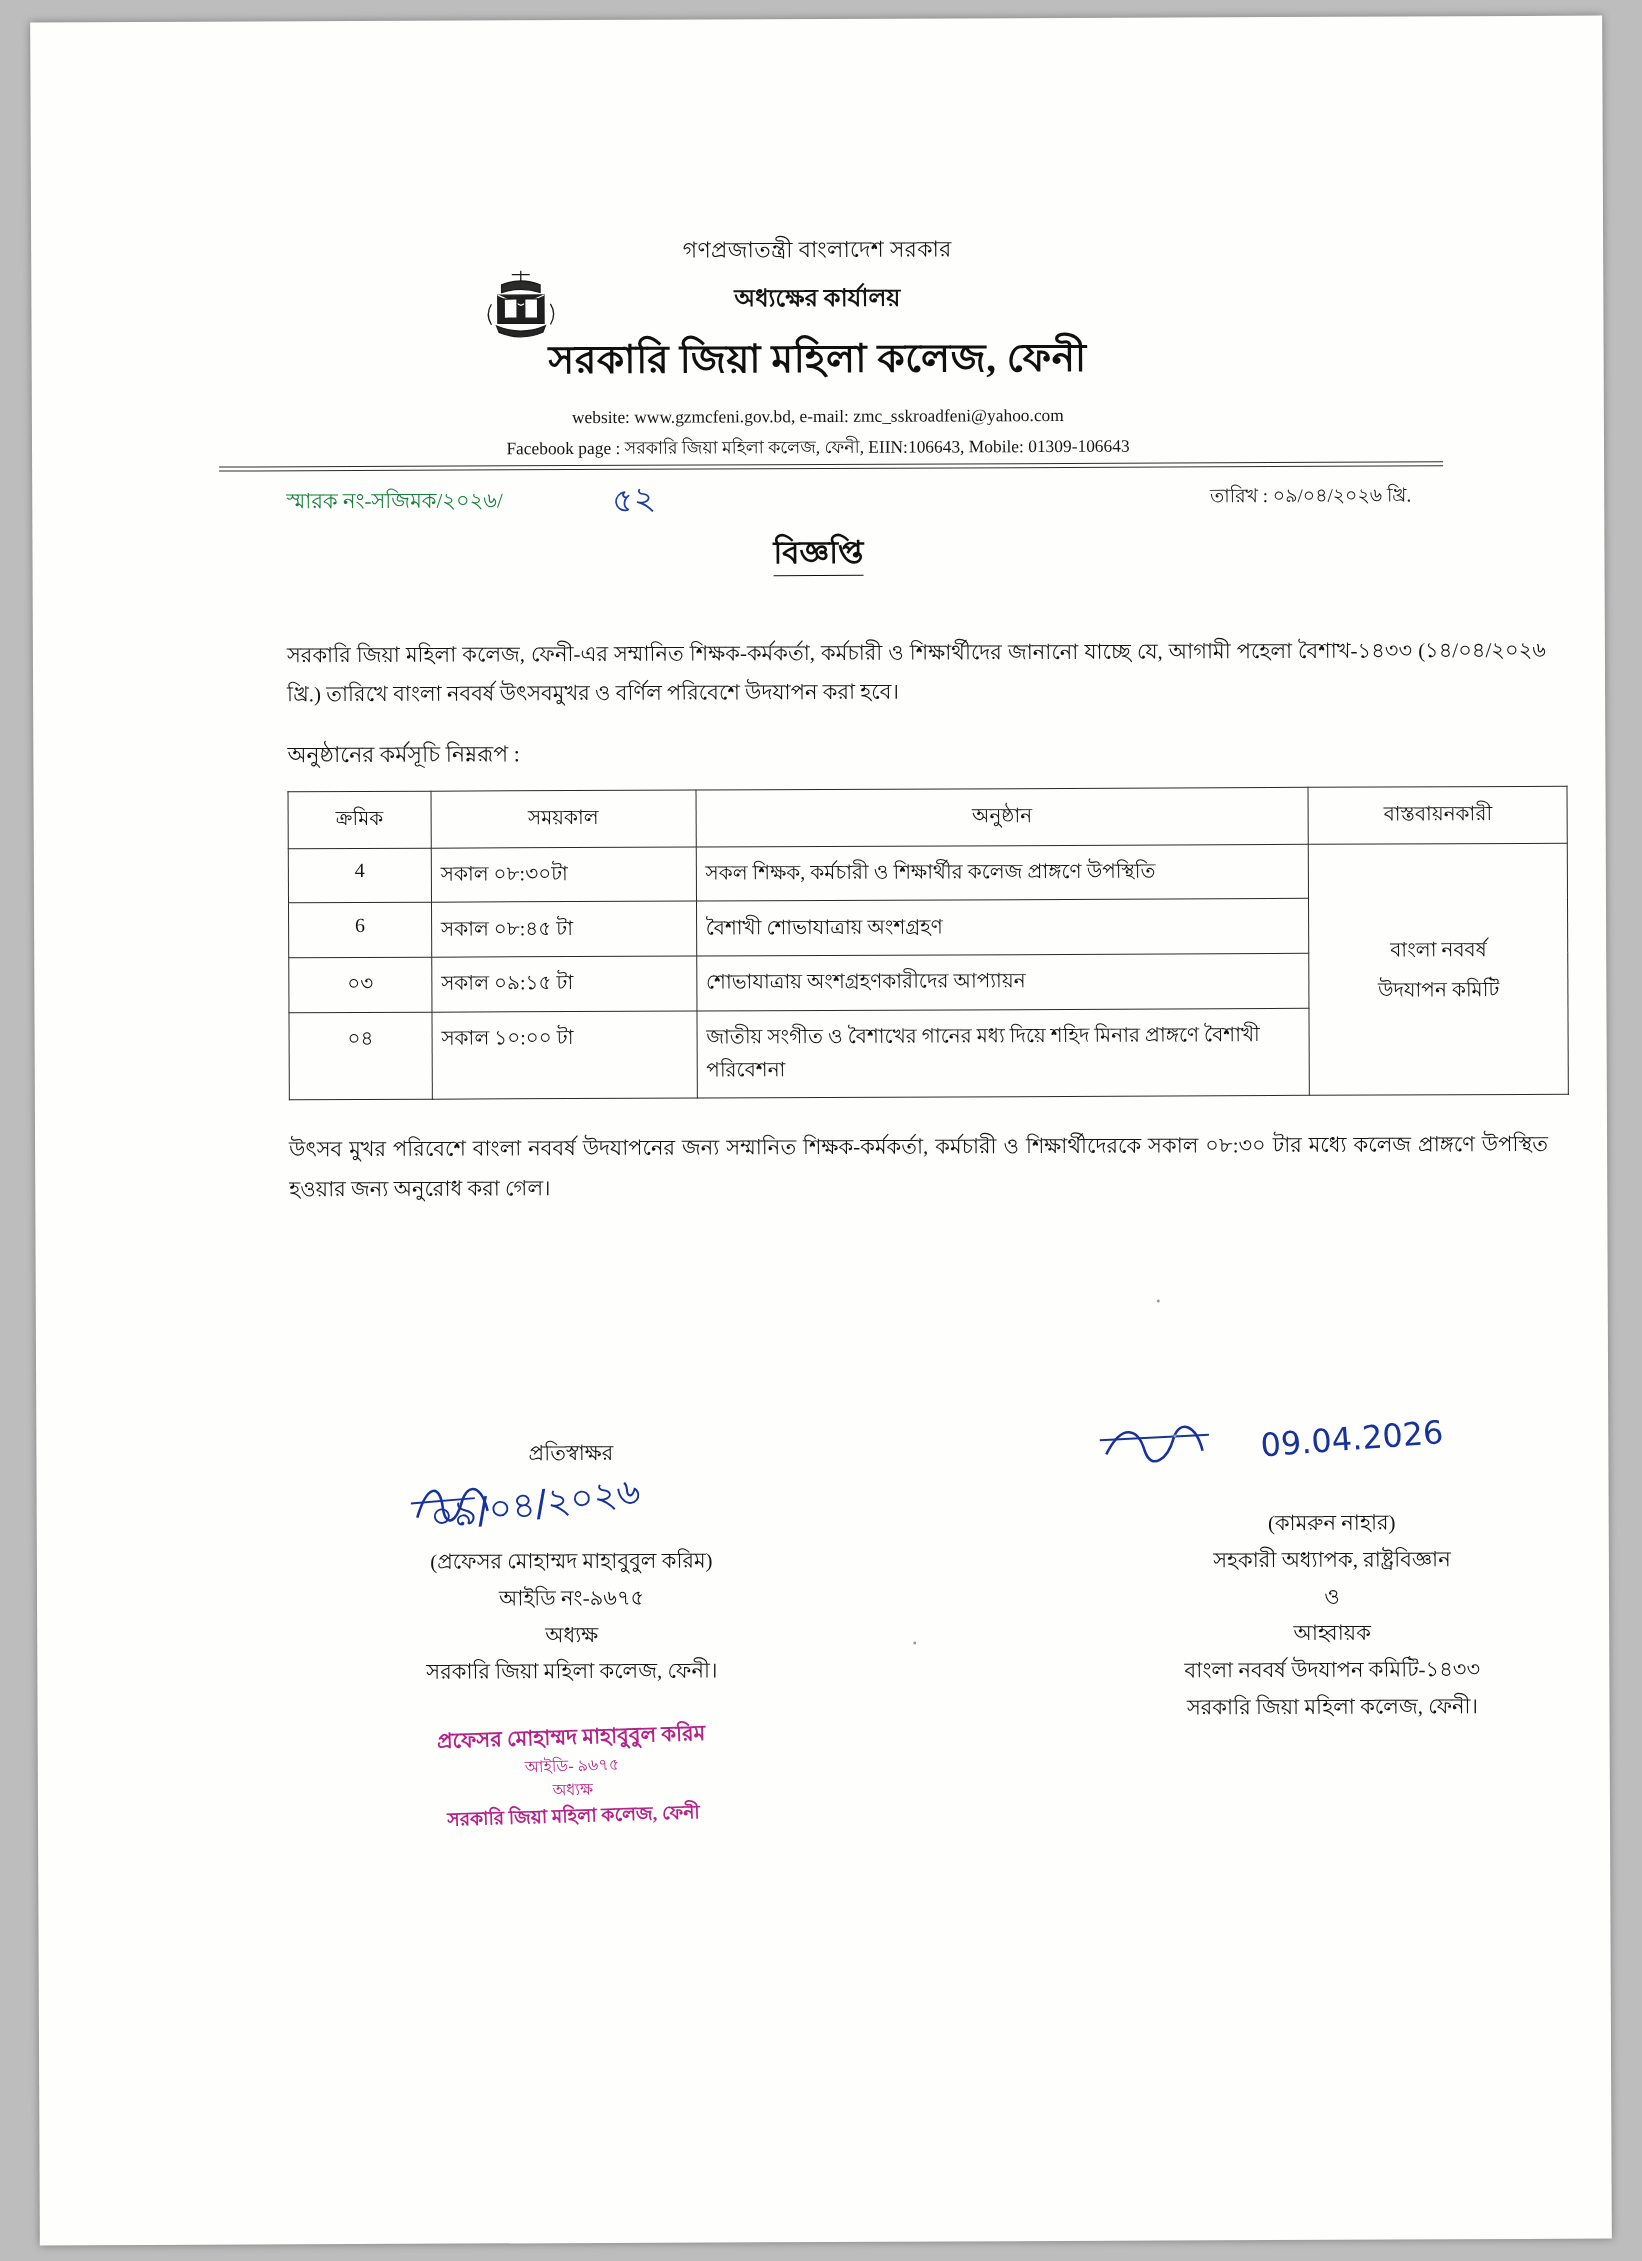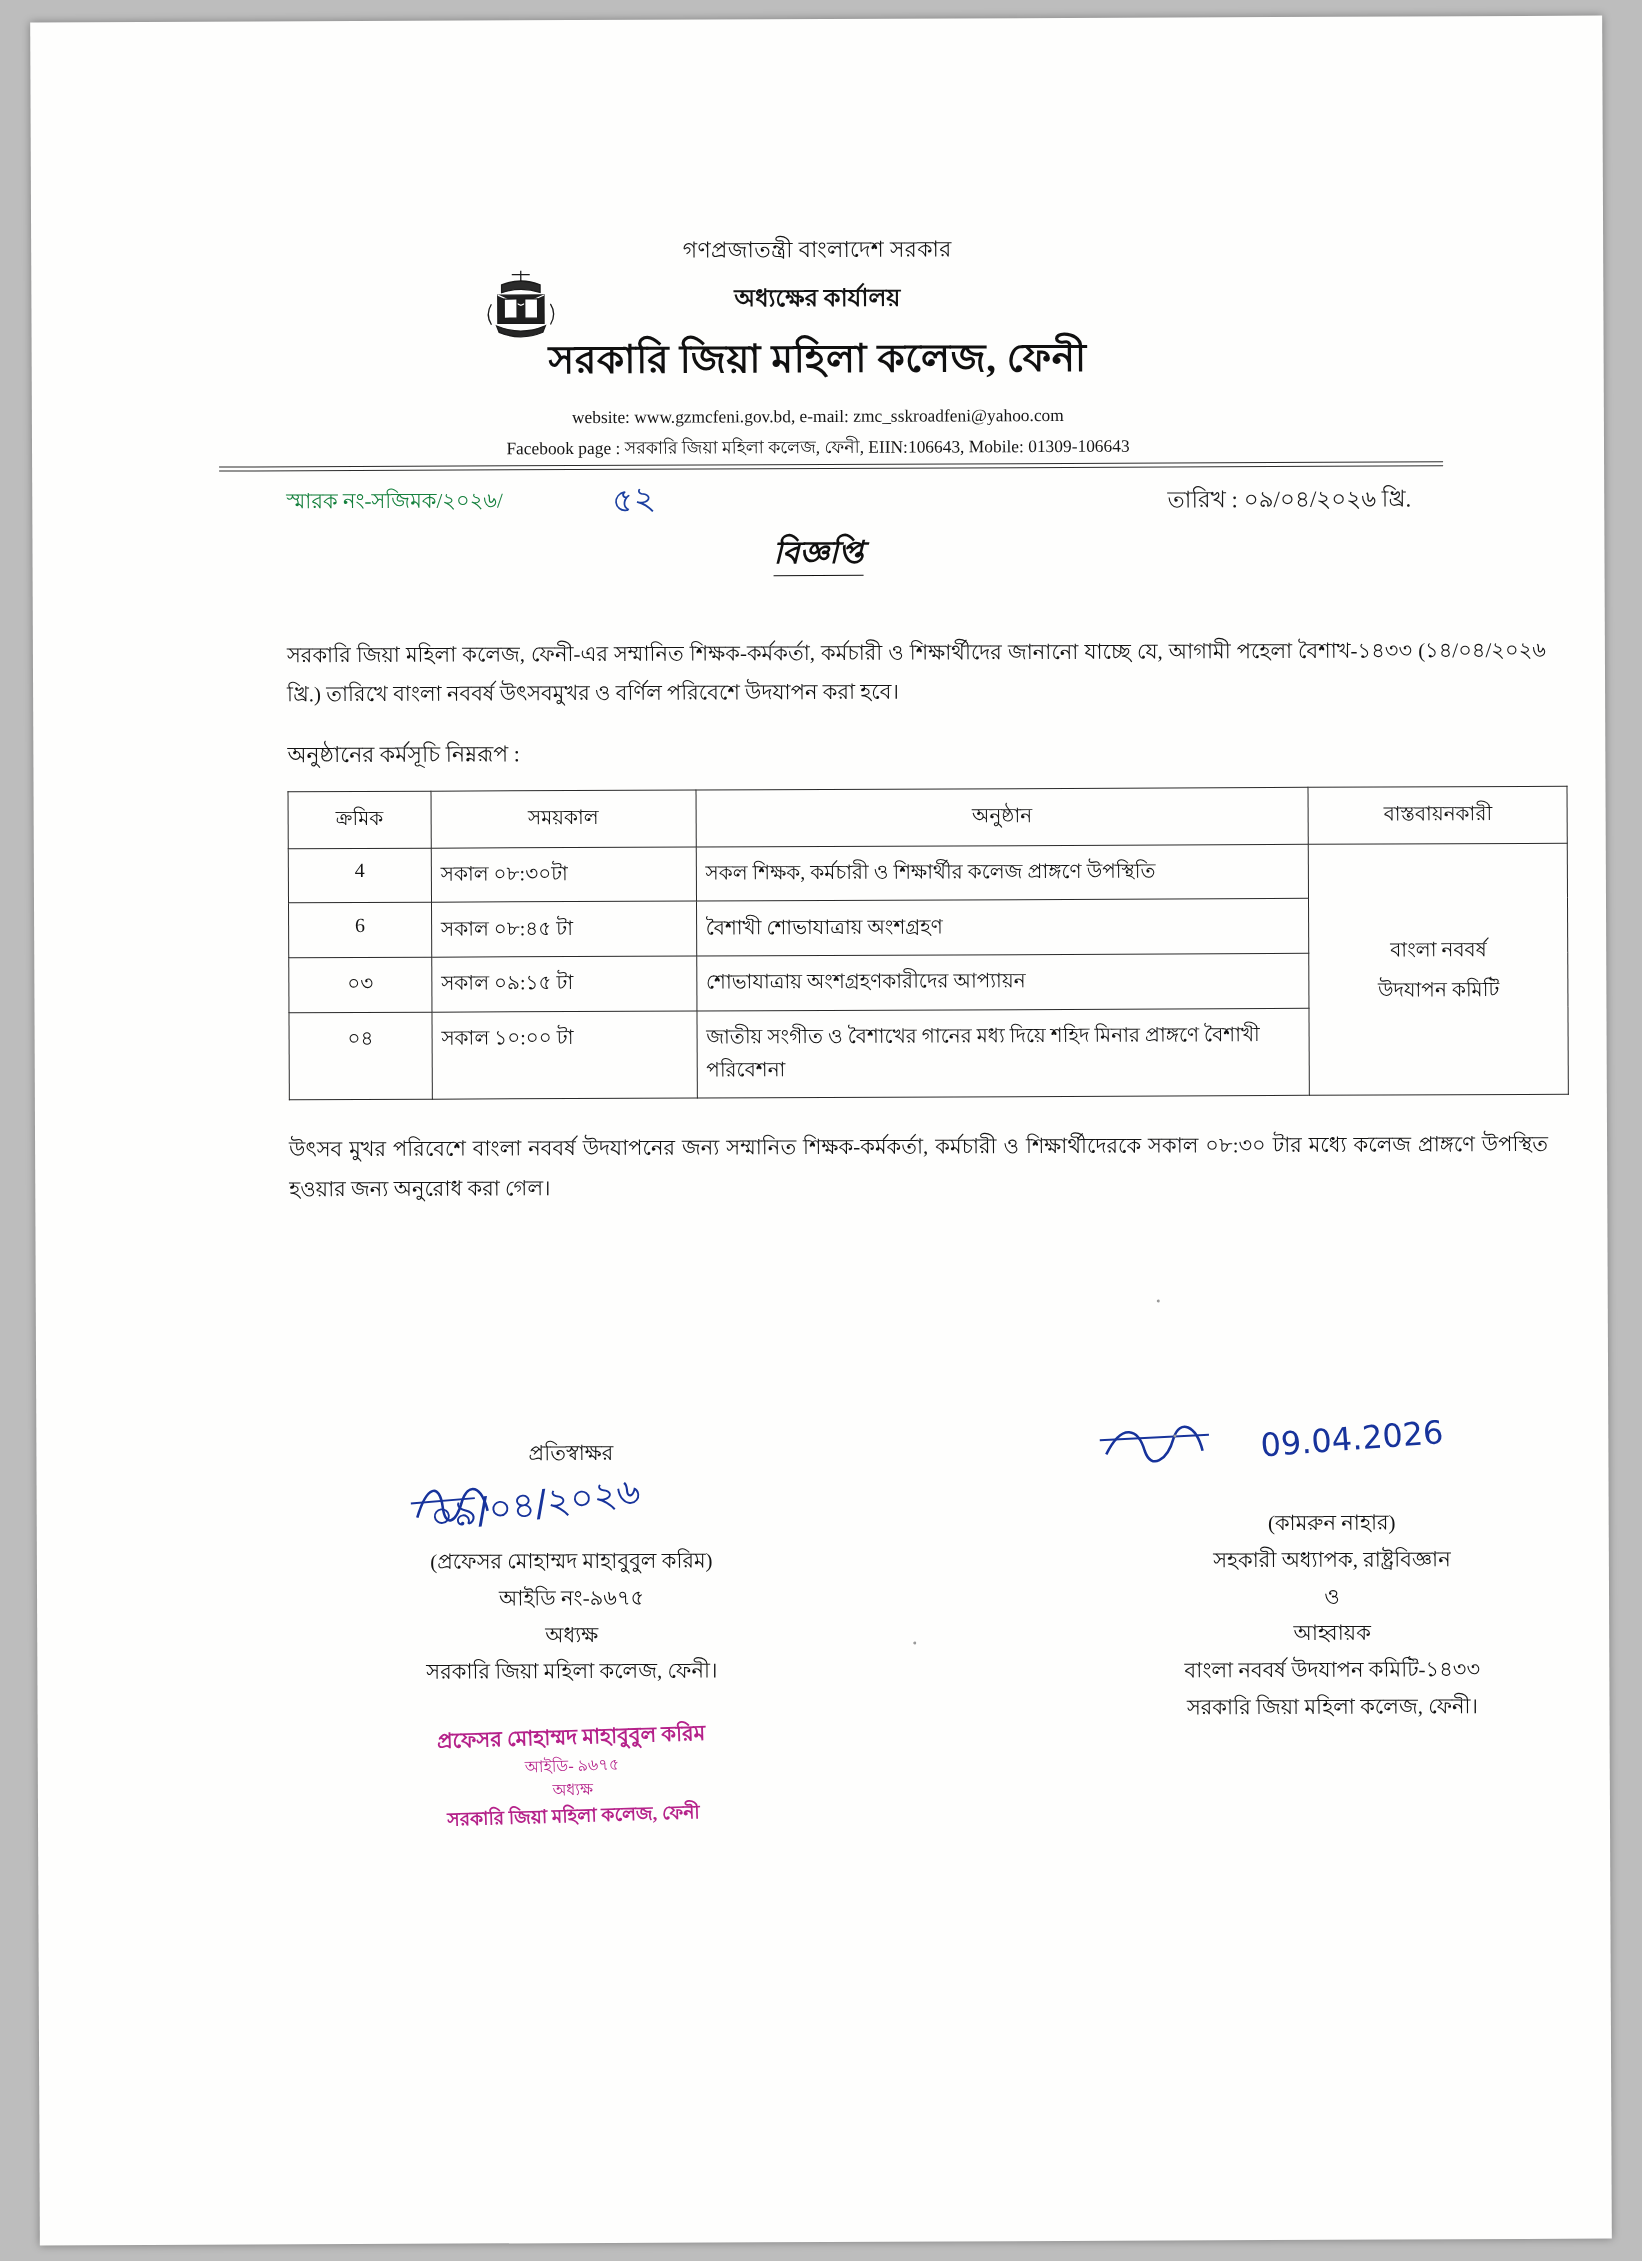--- a/index.html
+++ b/index.html
@@ -105,38 +105,37 @@
     top: -10.3px;
     font-size: 33px;
     color: #1b3fa0;
     font-family: "DejaVu Sans", sans-serif;
     transform: rotate(-6deg);
   }
   .memo-right {
     position: absolute;
     right: 193px;
     top: 0;
-    font-size: 23px;
+    font-size: 19px;
     color: #1b1b1b;
   }
 
   
   .doc-title {
     position: absolute;
     top: 509px;
     width: 100%;
     text-align: center;
     font-size: 31px;
     font-weight: bold;
     color: #101010;
   }
   .doc-title span {
     border-bottom: 1.9px solid #101010;
     padding-bottom: 5px;
-    font-style: italic;
   }
 
   
   .body-wrap {
     position: absolute;
     left: 254px;
     top: 615px;
     width: 1259px;
   }
   .para {

